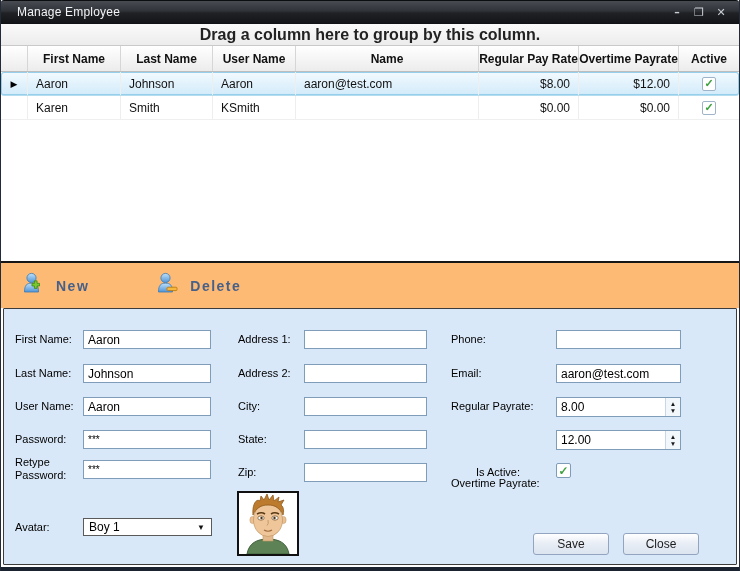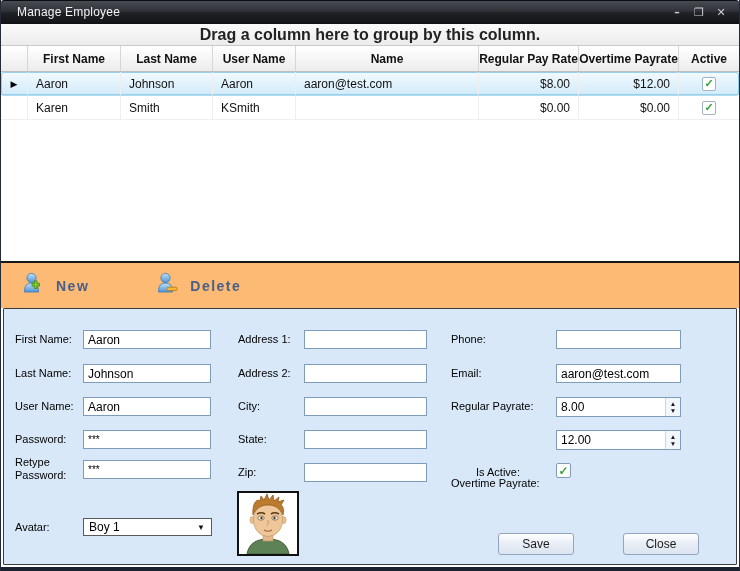--- a/index.html
+++ b/index.html
@@ -292,21 +292,21 @@
         <input class="tfield" readonly="" value="12.00" style="">
         <div class="spin">
           <span>▲</span>
           <span>▼</span>
         </div>
       </div>
 
       <span class="flabel" style="left:447px; top:157px;margin-left:25px;">Is Active:</span>
       <span class="fcheck" style="left:552px; top:154px;">✓</span>
 
-      <div class="dlg-btn" style="left:494px; top:224px;">
+      <div class="dlg-btn" style="left:529px; top:224px;">
         <span>Save</span>
       </div>
       <div class="dlg-btn" style="left:619px; top:224px;">
         <span>Close</span>
       </div>
 
     </div>
   </div>
 
   <div class="window-bottom"></div>

